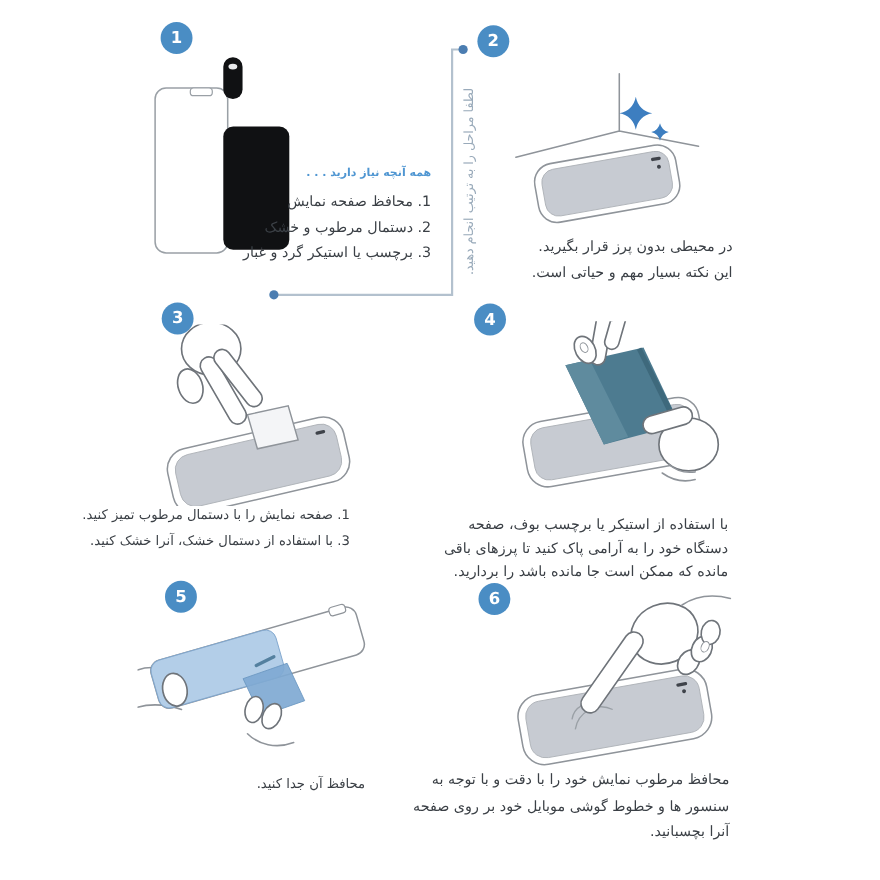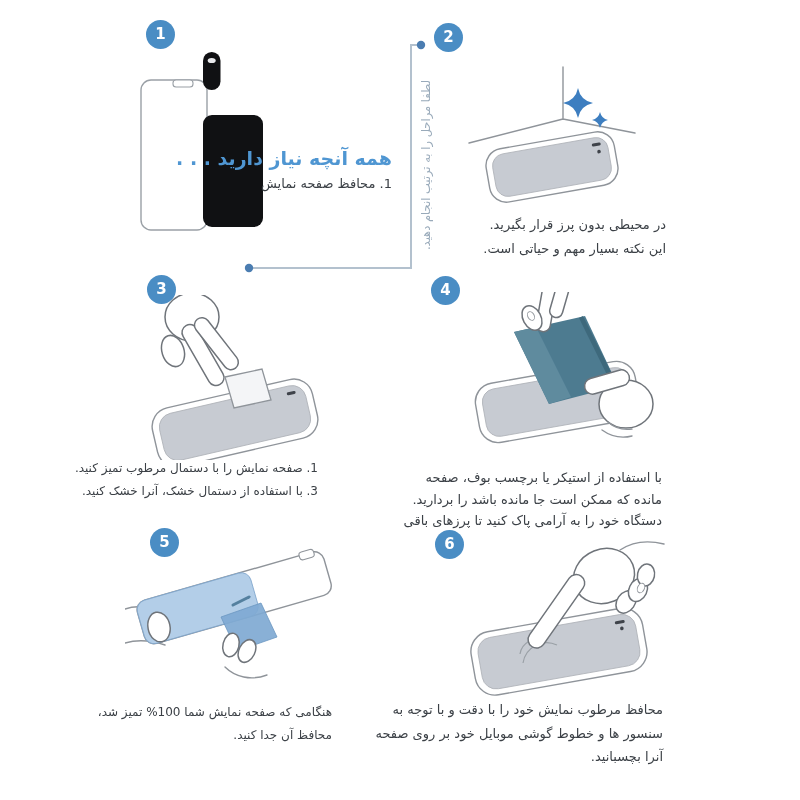--- a/index.html
+++ b/index.html
@@ -3,21 +3,21 @@
 <meta charset="utf-8">
 <style>
   html,body{margin:0;padding:0;background:#fff;}
   .canvas{position:relative;width:800px;height:800px;background:#ffffff;overflow:hidden;
           font-family:"DejaVu Sans",sans-serif;}
   .badge{position:absolute;width:29px;height:29px;border-radius:50%;background:#4a8dc4;
          color:#ffffff;font-size:15px;font-weight:bold;line-height:29px;text-align:center;}
   .illus{position:absolute;}
   .txt{position:absolute;direction:rtl;text-align:right;color:#3b4046;}
   .txt .line{white-space:nowrap;}
-  .heading{color:#4f96d2;font-weight:bold;font-size:19px;line-height:20px;margin-bottom:4px;white-space:nowrap;}
+  .heading{color:#4f96d2;font-weight:bold;font-size:10px;line-height:20px;margin-bottom:4px;white-space:nowrap;}
   .t13{font-size:13px;line-height:23.5px;}
   .t12{font-size:12px;line-height:22.5px;margin-left:24px;}
   .vnote{position:absolute;left:337px;top:157px;width:180px;height:16px;
          direction:rtl;text-align:center;color:#99aaba;font-size:11.5px;white-space:nowrap;
          transform:rotate(-90deg);transform-origin:center center;}
   svg .ln{stroke:#8f949a;stroke-width:1.4;fill:none;stroke-linecap:round;}
   svg .hand{fill:#ffffff;stroke:#6f747a;stroke-width:1.5;stroke-linejoin:round;}
 </style>
 </head>
 <body>
@@ -38,20 +38,22 @@
     <rect x="11" y="35" width="66" height="150" rx="10" fill="#ffffff" stroke="#9aa0a6" stroke-width="1.4"></rect>
     <rect x="43" y="35" width="20" height="7" rx="3" fill="#ffffff" stroke="#9aa0a6" stroke-width="1.1"></rect>
     <rect x="73" y="70" width="60" height="112" rx="9" fill="#101113"></rect>
     <rect x="73" y="7" width="17.5" height="38" rx="8.7" fill="#101113"></rect>
     <ellipse cx="81.7" cy="15.5" rx="4" ry="2.6" fill="#e8e9eb"></ellipse>
   </svg>
 
   <div class="txt t13" style="right:408px;top:148px">
     <div class="heading">همه آنچه نیاز دارید . . .</div>
     <div class="line">1. محافظ صفحه نمایش</div>
+    <div class="line">2. دستمال مرطوب و خشک</div>
+    <div class="line">3. برچسب یا استیکر گرد و غبار</div>
   </div>
 
   <div class="badge" style="left:434px;top:23px">2</div>
 
   <svg class="illus" style="left:455px;top:55px" width="210" height="160" viewBox="0 0 210 160">
     <path class="ln" d="M108,12 V64 M108,64 L14,88 M108,64 L180,78"></path>
     <path d="M123,33 Q125.5,45.5 138,48 Q125.5,50.5 123,63 Q120.5,50.5 108,48 Q120.5,45.5 123,33 Z" fill="#3d7ec0"></path>
     <path d="M145,57 Q146.5,63.5 153,65 Q146.5,66.5 145,73 Q143.5,66.5 137,65 Q143.5,63.5 145,57 Z" fill="#3d7ec0"></path>
     <g transform="rotate(-10 97 112)">
       <rect x="32" y="85" width="130" height="54" rx="17" fill="#ffffff" stroke="#8f949a" stroke-width="1.4"></rect>
@@ -102,43 +104,42 @@
     <rect class="hand" x="102" y="-18" width="13" height="44" rx="6.5" transform="rotate(16 108 4)"></rect>
     <ellipse class="hand" cx="80" cy="26" rx="9" ry="13" transform="rotate(-28 80 26)"></ellipse>
     <ellipse cx="79" cy="24" rx="3.2" ry="4.6" fill="#ffffff" stroke="#8f949a" stroke-width="0.9" transform="rotate(-28 79 24)"></ellipse>
     <ellipse class="hand" cx="174" cy="112" rx="27" ry="24"></ellipse>
     <rect class="hand" x="132" y="82" width="46" height="16" rx="8" transform="rotate(-16 155 90)"></rect>
     <path class="ln" d="M156,130 q10,9 24,7 M150,138 q14,10 30,6"></path>
   </svg>
 
   <div class="txt t13" style="right:138px;top:467px;line-height:21.5px">
     <div class="line">با استفاده از استیکر یا برچسب بوف، صفحه</div>
+    <div class="line">دستگاه خود را به آرامی پاک کنید تا پرزهای باقی</div>
     <div class="line">مانده که ممکن است جا مانده باشد را بردارید.</div>
-    <div class="line">دستگاه خود را به آرامی پاک کنید تا پرزهای باقی</div>
   </div>
 
   <div class="badge" style="left:150px;top:528px">5</div>
 
   <svg class="illus" style="left:125px;top:545px" width="215" height="155" viewBox="0 0 215 155">
     <path class="ln" d="M0,64 C12,60 24,62 34,68 M0,98 C14,94 28,96 40,100"></path>
     <g transform="rotate(-16 110 52)">
       <rect x="12" y="30" width="194" height="45" rx="10" fill="#ffffff" stroke="#8f949a" stroke-width="1.4"></rect>
       <rect x="183" y="27" width="15" height="8" rx="3" fill="#ffffff" stroke="#8f949a" stroke-width="1.1"></rect>
       <rect x="12" y="30" width="118" height="45" rx="10" fill="#a6c6e4" fill-opacity="0.85" stroke="#7fa6cd" stroke-width="0.8"></rect>
     </g>
     <polygon points="96,72 136,58 152,92 112,106" fill="#7fa9d3" fill-opacity="0.92" stroke="#6b97c2" stroke-width="0.8"></polygon>
     <line x1="108" y1="60" x2="124" y2="52" stroke="#54809f" stroke-width="3" stroke-linecap="round"></line>
     <ellipse class="hand" cx="34" cy="82" rx="11" ry="15" transform="rotate(-12 34 82)"></ellipse>
     <ellipse class="hand" cx="106" cy="100" rx="8" ry="12" transform="rotate(14 106 100)"></ellipse>
     <ellipse class="hand" cx="122" cy="106" rx="8" ry="12" transform="rotate(26 122 106)"></ellipse>
     <path class="ln" d="M100,122 C110,132 126,136 142,130"></path>
   </svg>
 
   <div class="txt t12" style="right:468px;top:701px">
-    <div class="line">هنگامی که صفحه نمایش شما 100% تمیز شد،</div>
     <div class="line">محافظ آن جدا کنید.</div>
   </div>
 
   <div class="badge" style="left:435px;top:530px">6</div>
 
   <svg class="illus" style="left:452px;top:528px" width="215" height="170" viewBox="0 0 215 170">
     <g transform="rotate(-10 105 124)">
       <rect x="20" y="92" width="174" height="64" rx="20" fill="#ffffff" stroke="#8f949a" stroke-width="1.4"></rect>
       <rect x="27" y="98" width="160" height="52" rx="14" fill="#c7cbd2" stroke="#aeb2b8" stroke-width="0.8"></rect>
       <rect x="167" y="104" width="10" height="3" rx="1.5" fill="#3f434a"></rect>

